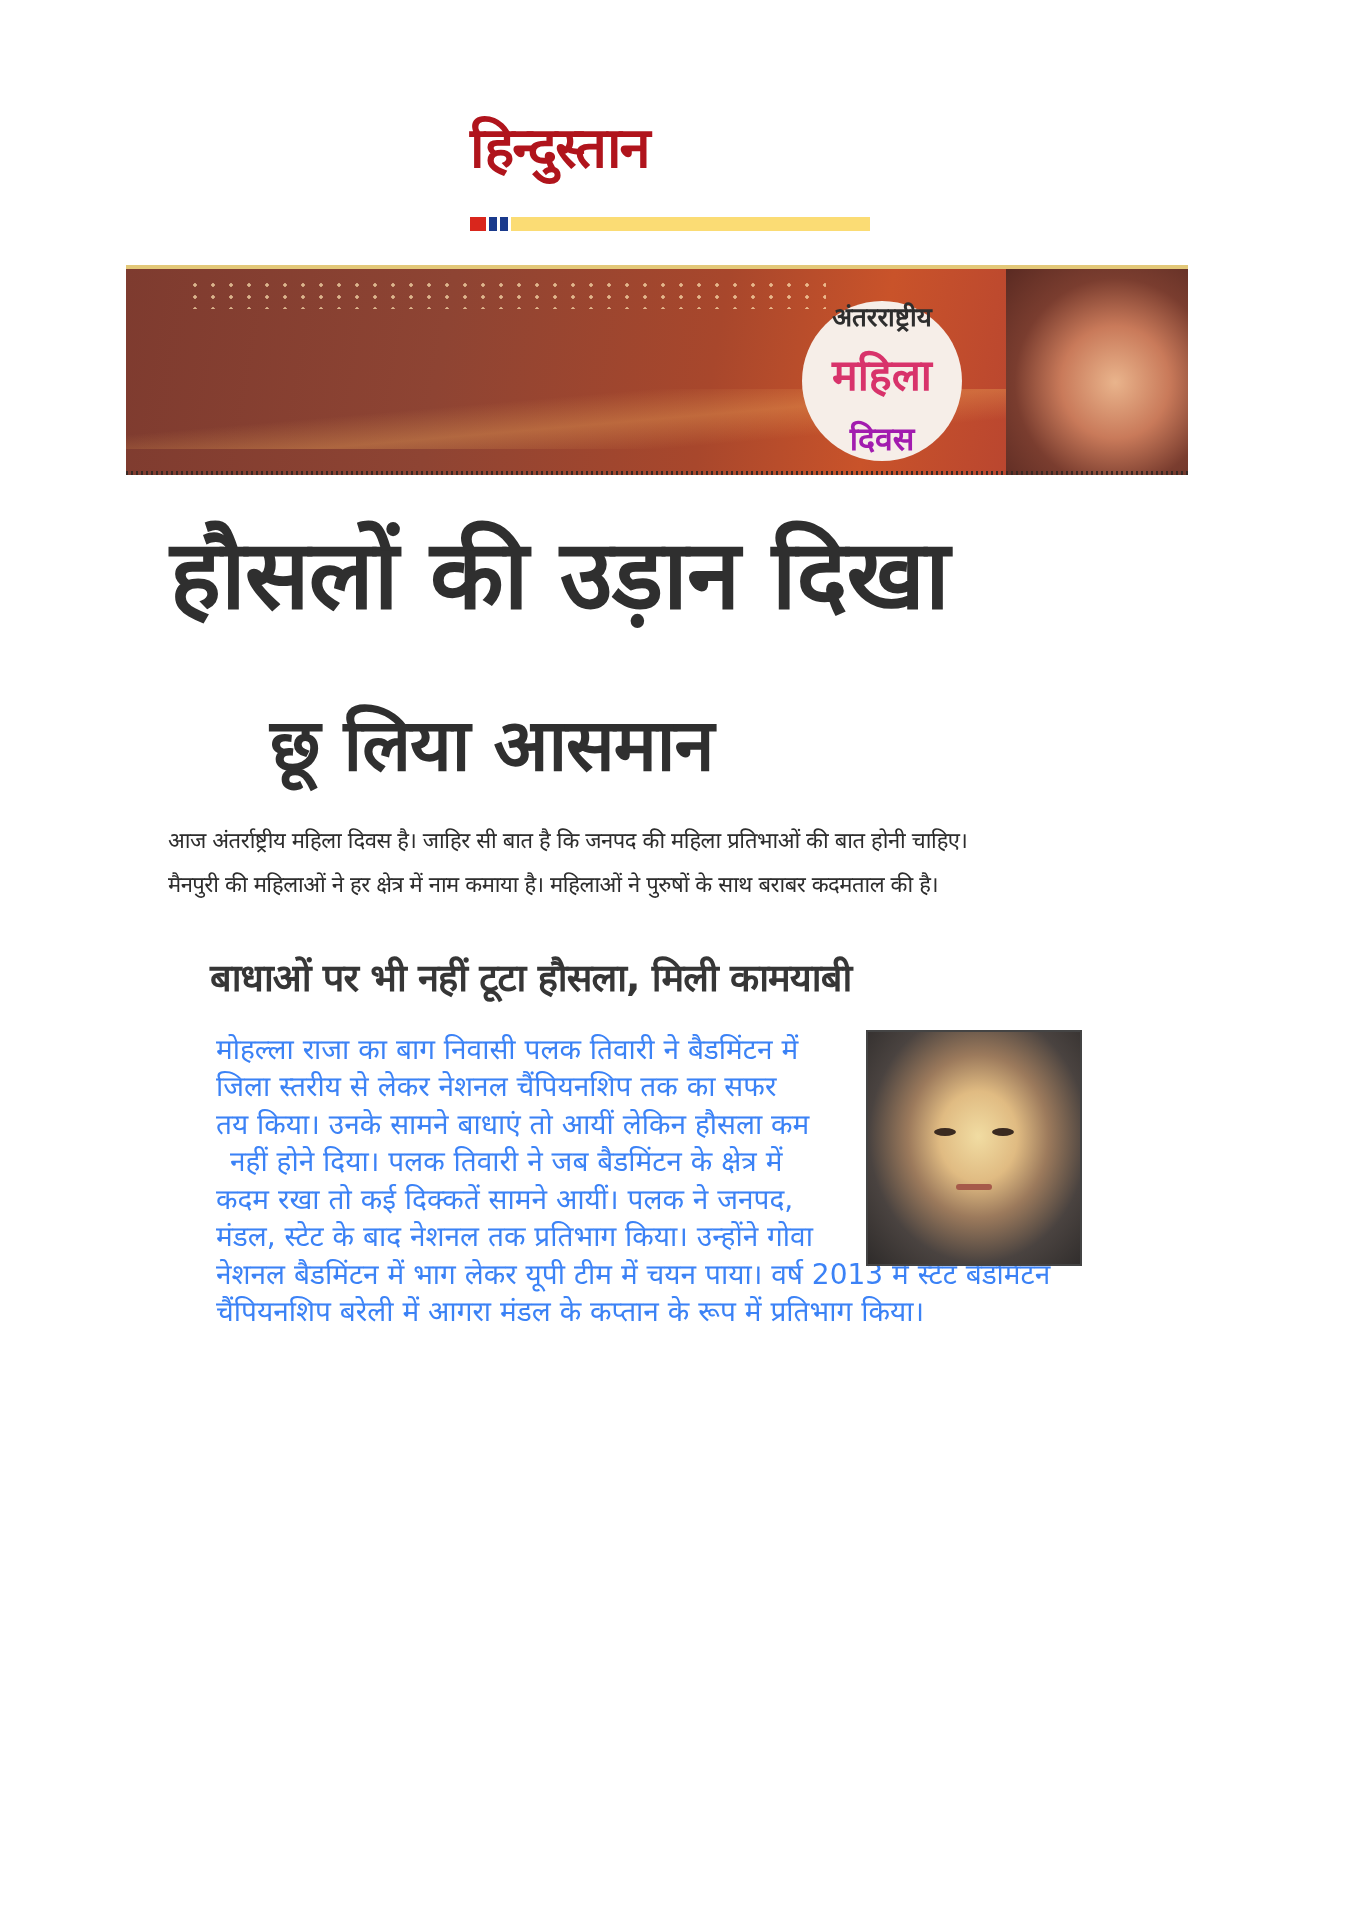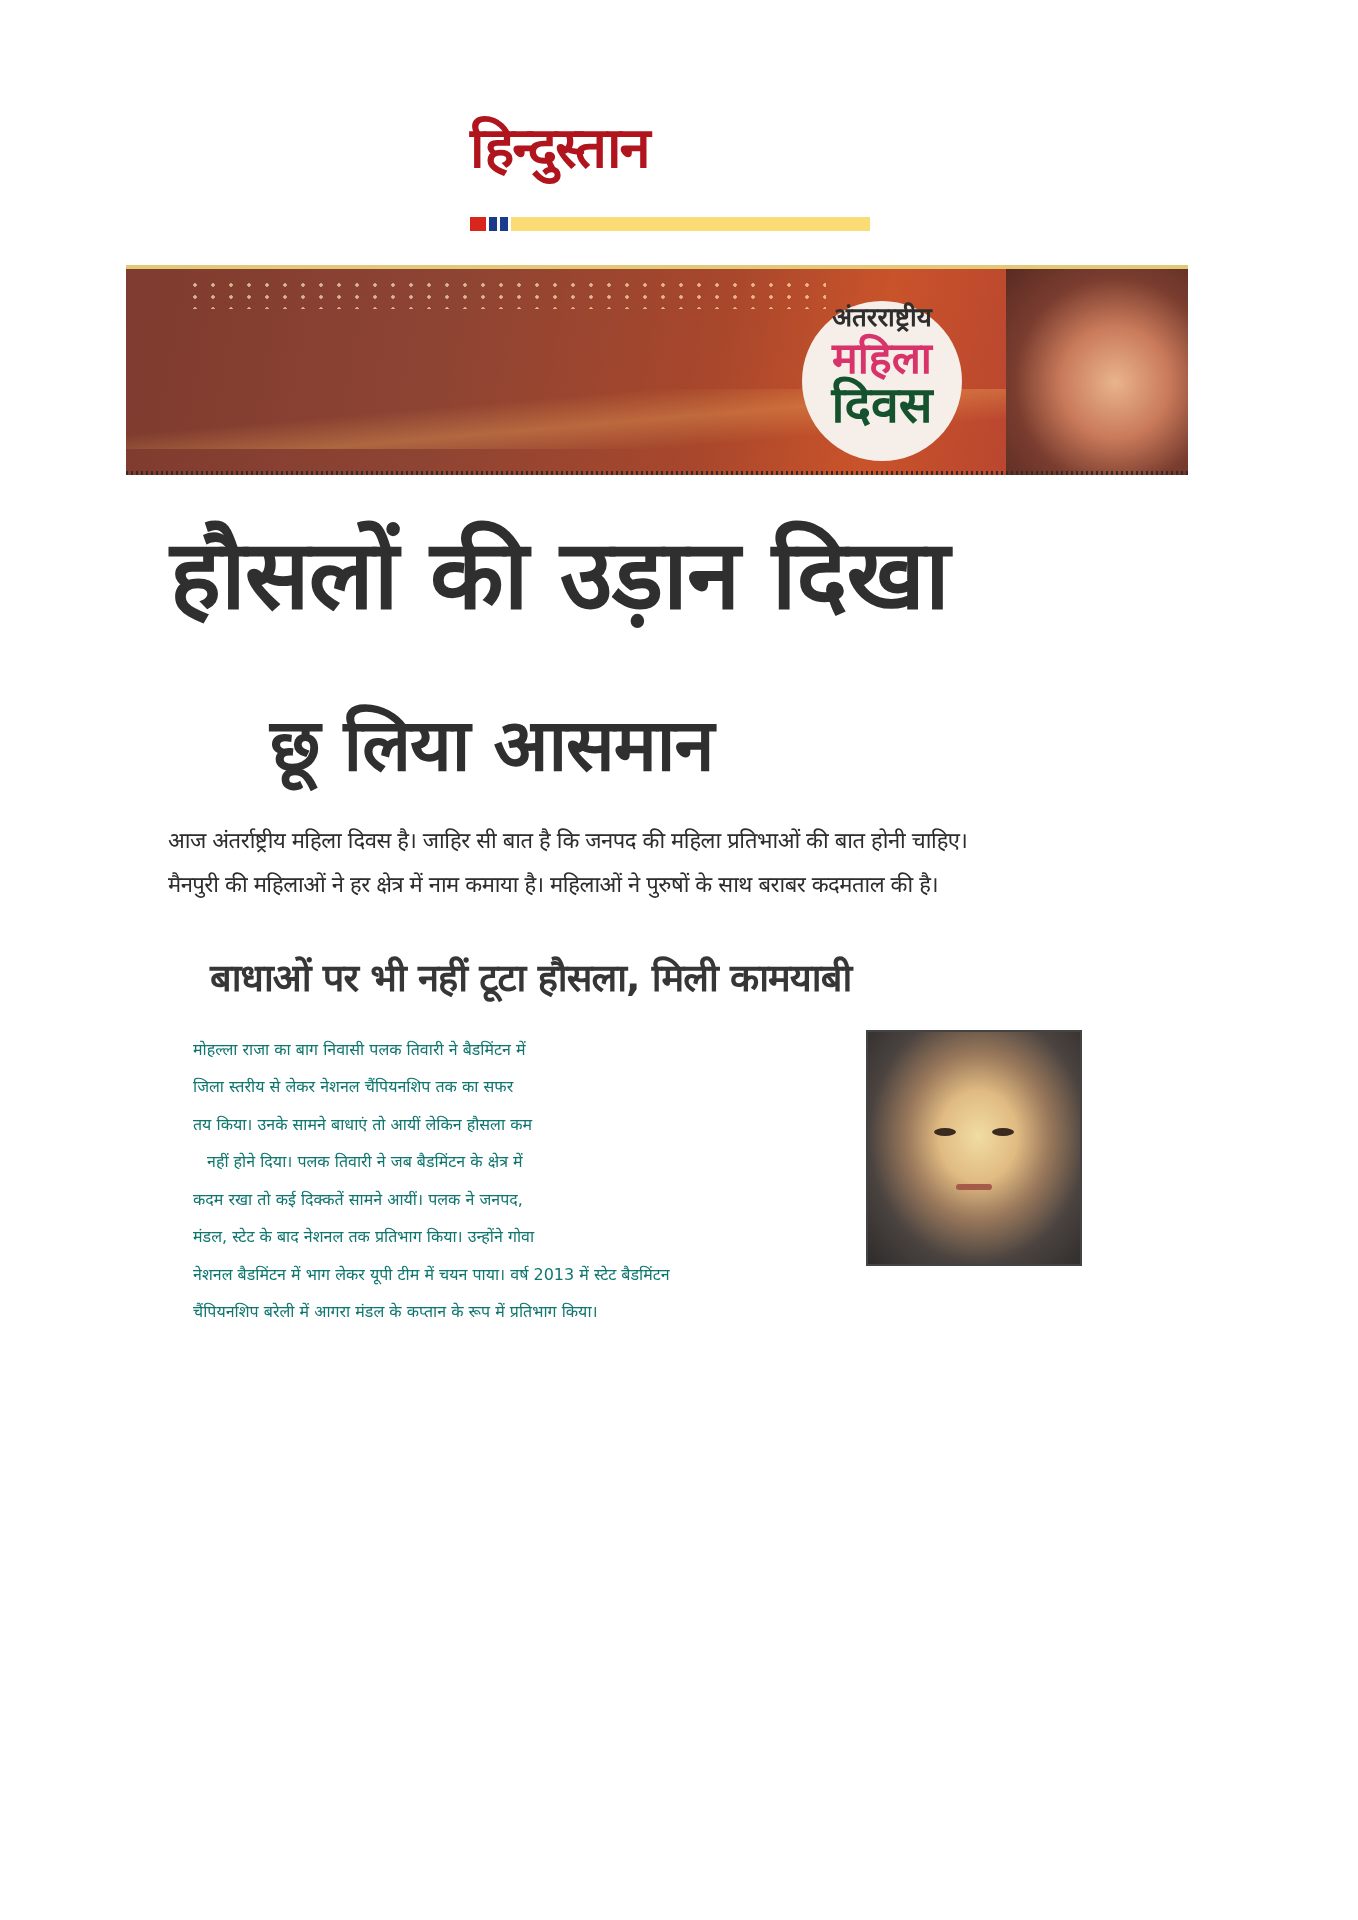--- a/index.html
+++ b/index.html
@@ -38,26 +38,26 @@
       background-image: radial-gradient(circle, rgba(255,230,180,0.7) 1.5px, transparent 2px);
       background-size: 18px 12px;
     }
     .banner .city {
       position: absolute; left: 16px; top: 28px; font-size: 96px; font-weight: bold;
       color: #f4efe8; line-height: 120px; white-space: nowrap;
     }
     .banner .badge {
       position: absolute; left: 676px; top: 32px; width: 160px; height: 160px;
       border-radius: 50%; background: #f6eee8;
-      display: flex; flex-direction: column; align-items: center; justify-content: flex-start;
+      display: flex; flex-direction: column; align-items: center; justify-content: space-between;
       text-align: center;
     }
     .banner .badge .l1 { font-size: 26px; font-weight: bold; color: #2e2e2e; line-height: 32px; }
     .banner .badge .l2 { font-size: 43px; font-weight: bold; color: #d8336b; line-height: 50px; }
-    .banner .badge .l3 { font-size: 50px; font-weight: bold; color: #14532d; line-height: 44px; }
+    .banner .badge .l3 { font-size: 32px; font-weight: bold; color: #a21caf; line-height: 44px; }
     .banner .woman {
       position: absolute; left: 880px; top: 0; width: 182px; height: 206px;
       background: radial-gradient(ellipse at 60% 55%, #e9b48c 0%, #c97a5a 35%, #7a3d2f 65%, #5a2a22 100%);
     }
     .banner .dotline {
       position: absolute; left: 0; bottom: 0; width: 1062px; height: 4px;
       background-image: repeating-linear-gradient(90deg, #3a2a25 0 2px, transparent 2px 5px);
     }
 
     .headline {
@@ -72,21 +72,21 @@
       color: #2d2d2d; line-height: 30px; white-space: nowrap; letter-spacing: -0.5px;
     }
     .intro.l1 { top: 826px; }
     .intro.l2 { top: 870px; }
 
     .subhead {
       position: absolute; left: 210px; top: 950px; font-size: 38px; font-weight: bold;
       color: #363636; line-height: 56px; white-space: nowrap; letter-spacing: -1px;
     }
 
-    .body-text { position: absolute; left: 193px; font-size: 16px; color: #0f766e; white-space: nowrap; line-height: 34px; }
+    .body-text { position: absolute; left: 216px; font-size: 28px; color: #3b82f6; white-space: nowrap; line-height: 34px; }
 
     .photo {
       position: absolute; left: 866px; top: 1030px; width: 212px; height: 232px;
       border: 2px solid #444;
       background: radial-gradient(ellipse at 52% 45%, #f1dca2 0%, #e0bb82 25%, #9c7a5c 45%, #4a4340 70%, #2e2b2a 100%);
     }
     .photo .face-eyes {
       position: absolute; left: 66px; top: 96px; width: 80px; height: 10px;
       display: flex; justify-content: space-between;
     }

